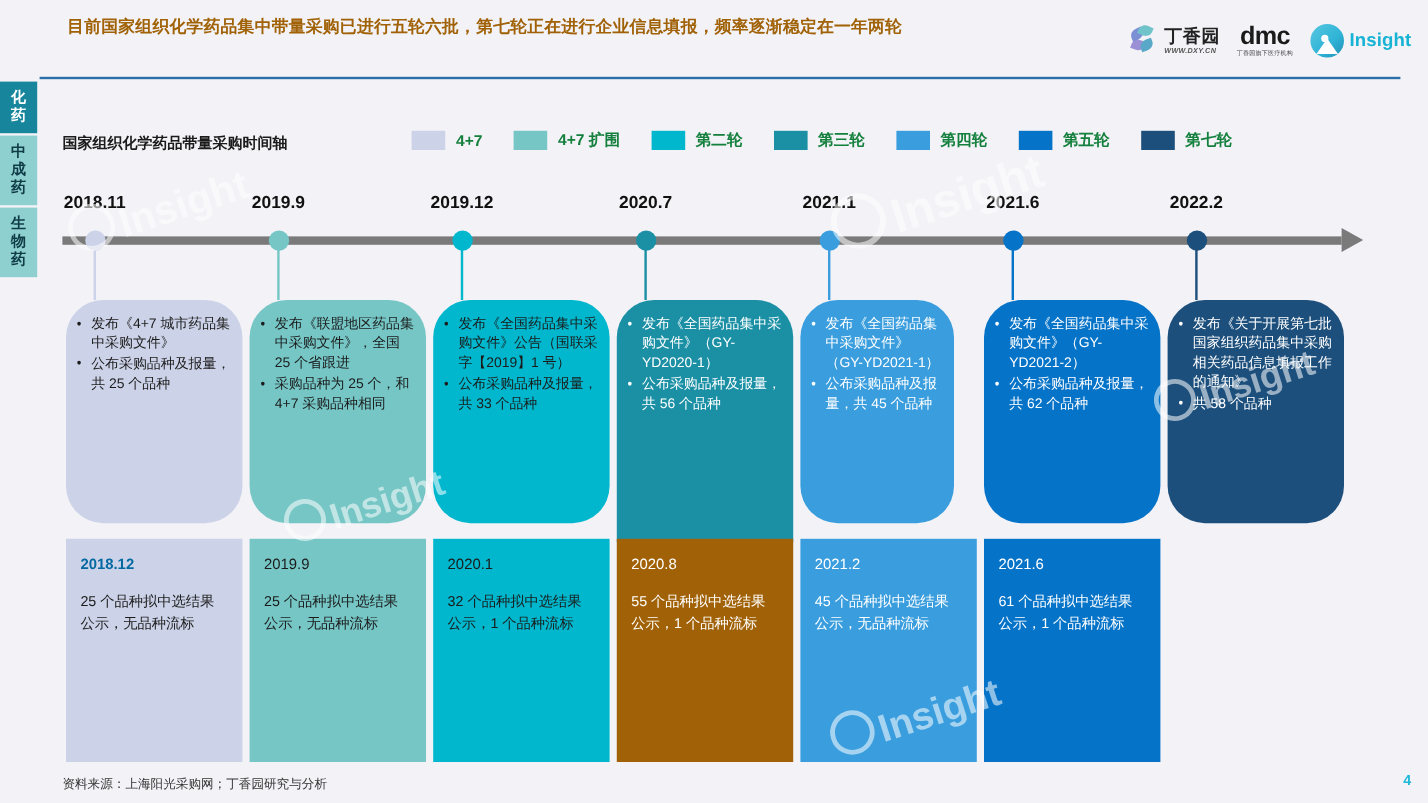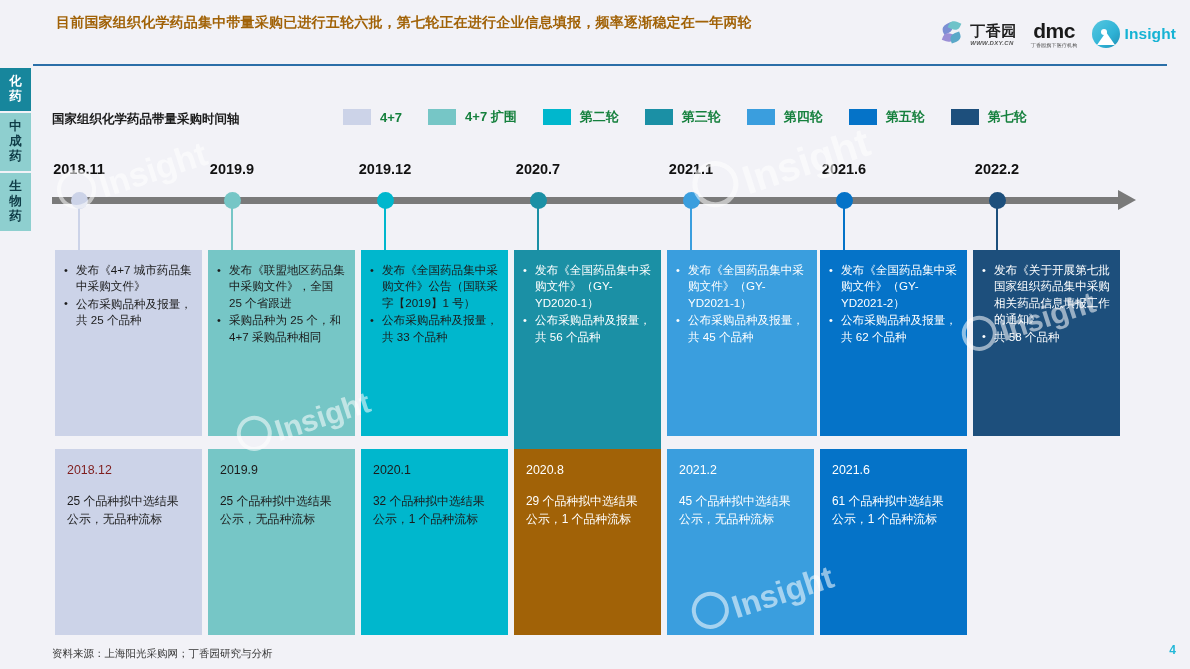--- a/index.html
+++ b/index.html
@@ -72,21 +72,21 @@
   .axis-arrow{position:absolute;left:1085px;top:124px;width:0;height:0;
       border-top:10.5px solid transparent;border-bottom:10.5px solid transparent;
       border-left:18px solid #7a7a7a;}
   .node{position:absolute;}
   .node .dot{position:absolute;left:-8.5px;top:-8.5px;width:17px;height:17px;border-radius:50%;}
   .node .stem{position:absolute;left:-0.9px;top:4px;width:1.8px;}
   .node .date{position:absolute;top:-40px;font-size:14.5px;font-weight:700;color:#111;
       white-space:nowrap;transform:translateX(-50%);}
 
   
-  .card{position:absolute;box-sizing:border-box;padding:12px 10px 10px 6px;}
+  .card{position:absolute;box-sizing:border-box;padding:12px 10px 10px 6px;border-radius:31px;}
   .card ul{margin:0;padding:0;list-style:none;}
   .card li{position:relative;padding-left:15px;font-size:11.6px;line-height:16.4px;margin-bottom:1px;}
   .card li:before{content:"•";position:absolute;left:3px;top:-0.5px;font-size:11px;}
   .card.dark li,.card.dark .b-date,.card.dark .b-text{color:#ffffff;}
   .card.light li,.card.light .b-date,.card.light .b-text{color:#1b1b1b;}
 
   .bcard{position:absolute;box-sizing:border-box;padding:13px 12px;}
   .b-date{font-size:12.4px;line-height:17px;margin-bottom:14px;}
   .b-text{font-size:11.9px;line-height:17.5px;}
 
@@ -239,55 +239,55 @@
           <li>发布《全国药品集中采购文件》公告（国联采字【2019】1 号）</li>
           <li>公布采购品种及报量，共 33 个品种</li>
         </ul>
       </div>
       <div class="card dark" style="left: 481px; top: 184px; width: 147px; height: 232px; background: rgb(27, 144, 165);">
         <ul>
           <li>发布《全国药品集中采购文件》（GY-YD2020-1）</li>
           <li>公布采购品种及报量，共 56 个品种</li>
         </ul>
       </div>
-      <div class="card dark" style="left: 634px; top: 184px; width: 150px; height: 186px; background: rgb(58, 158, 222);">
+      <div class="card dark" style="left: 634px; top: 184px; width: 128px; height: 186px; background: rgb(58, 158, 222);">
         <ul>
           <li>发布《全国药品集中采购文件》（GY-YD2021-1）</li>
           <li>公布采购品种及报量，共 45 个品种</li>
         </ul>
       </div>
       <div class="card dark" style="left: 787px; top: 184px; width: 147px; height: 186px; background: rgb(5, 115, 200);">
         <ul>
           <li>发布《全国药品集中采购文件》（GY-YD2021-2）</li>
           <li>公布采购品种及报量，共 62 个品种</li>
         </ul>
       </div>
       <div class="card dark" style="left: 940px; top: 184px; width: 147px; height: 186px; background: rgb(29, 79, 124);">
         <ul>
           <li>发布《关于开展第七批国家组织药品集中采购相关药品信息填报工作的通知》</li>
           <li>共 58 个品种</li>
         </ul>
       </div>
     </div>
   <div id="resultcards">
       <div class="bcard light" style="left: 22px; top: 383px; width: 147px; height: 186px; background: rgb(204, 211, 232);">
-        <div class="b-date" style="color: #7f1d1d;">2018.12</div>
+        <div class="b-date" style="color: #0369a1; font-weight: bold;">2018.12</div>
         <div class="b-text" style="color: rgb(27, 27, 27);">25 个品种拟中选结果公示，无品种流标</div>
       </div>
       <div class="bcard light" style="left: 175px; top: 383px; width: 147px; height: 186px; background: rgb(118, 198, 198);">
         <div class="b-date" style="color: rgb(27, 27, 27);">2019.9</div>
         <div class="b-text" style="color: rgb(27, 27, 27);">25 个品种拟中选结果公示，无品种流标</div>
       </div>
       <div class="bcard light" style="left: 328px; top: 383px; width: 147px; height: 186px; background: rgb(0, 183, 205);">
         <div class="b-date" style="color: rgb(27, 27, 27);">2020.1</div>
         <div class="b-text" style="color: rgb(27, 27, 27);">32 个品种拟中选结果公示，1 个品种流标</div>
       </div>
       <div class="bcard dark" style="left: 481px; top: 383px; width: 147px; height: 186px; background: #a16207;">
         <div class="b-date" style="color: rgb(255, 255, 255);">2020.8</div>
-        <div class="b-text" style="color: rgb(255, 255, 255);">29 个品种拟中选结果公示，1 个品种流标</div>
+        <div class="b-text" style="color: rgb(255, 255, 255);">55 个品种拟中选结果公示，1 个品种流标</div>
       </div>
       <div class="bcard dark" style="left: 634px; top: 383px; width: 147px; height: 186px; background: rgb(58, 158, 222);">
         <div class="b-date" style="color: rgb(255, 255, 255);">2021.2</div>
         <div class="b-text" style="color: rgb(255, 255, 255);">45 个品种拟中选结果公示，无品种流标</div>
       </div>
       <div class="bcard dark" style="left: 787px; top: 383px; width: 147px; height: 186px; background: rgb(5, 115, 200);">
         <div class="b-date" style="color: rgb(255, 255, 255);">2021.6</div>
         <div class="b-text" style="color: rgb(255, 255, 255);">61 个品种拟中选结果公示，1 个品种流标</div>
       </div>
     </div>

